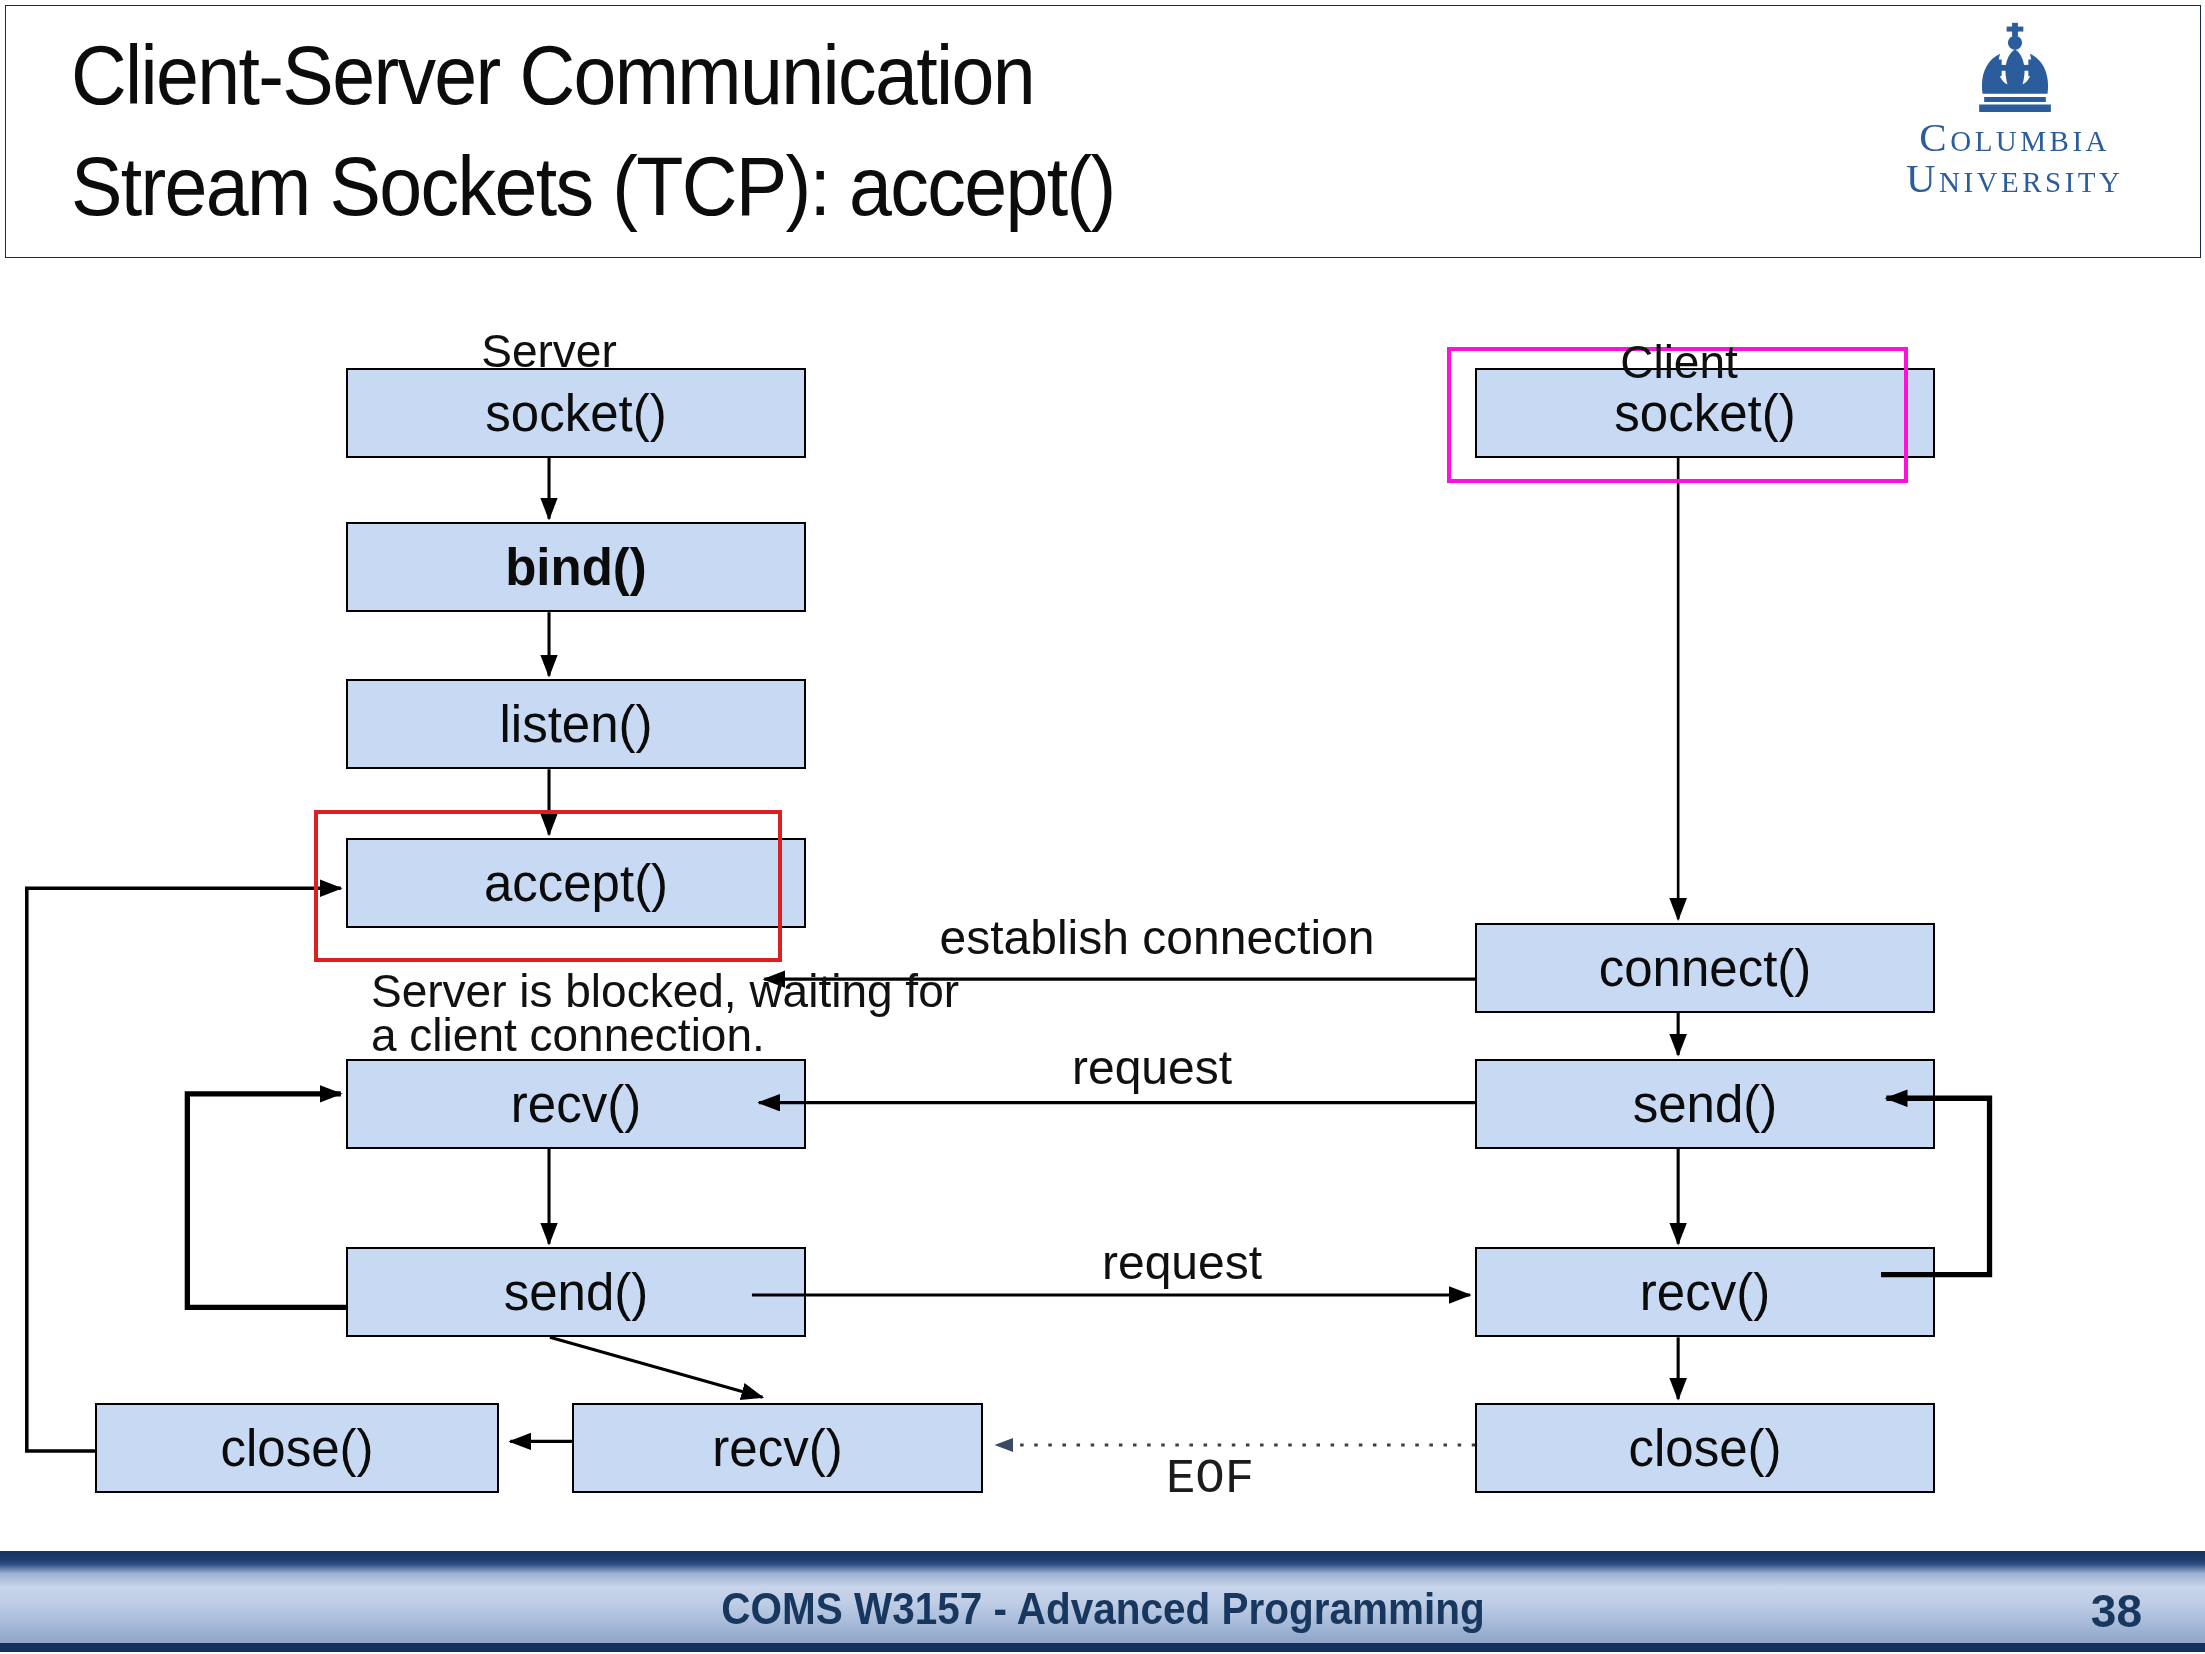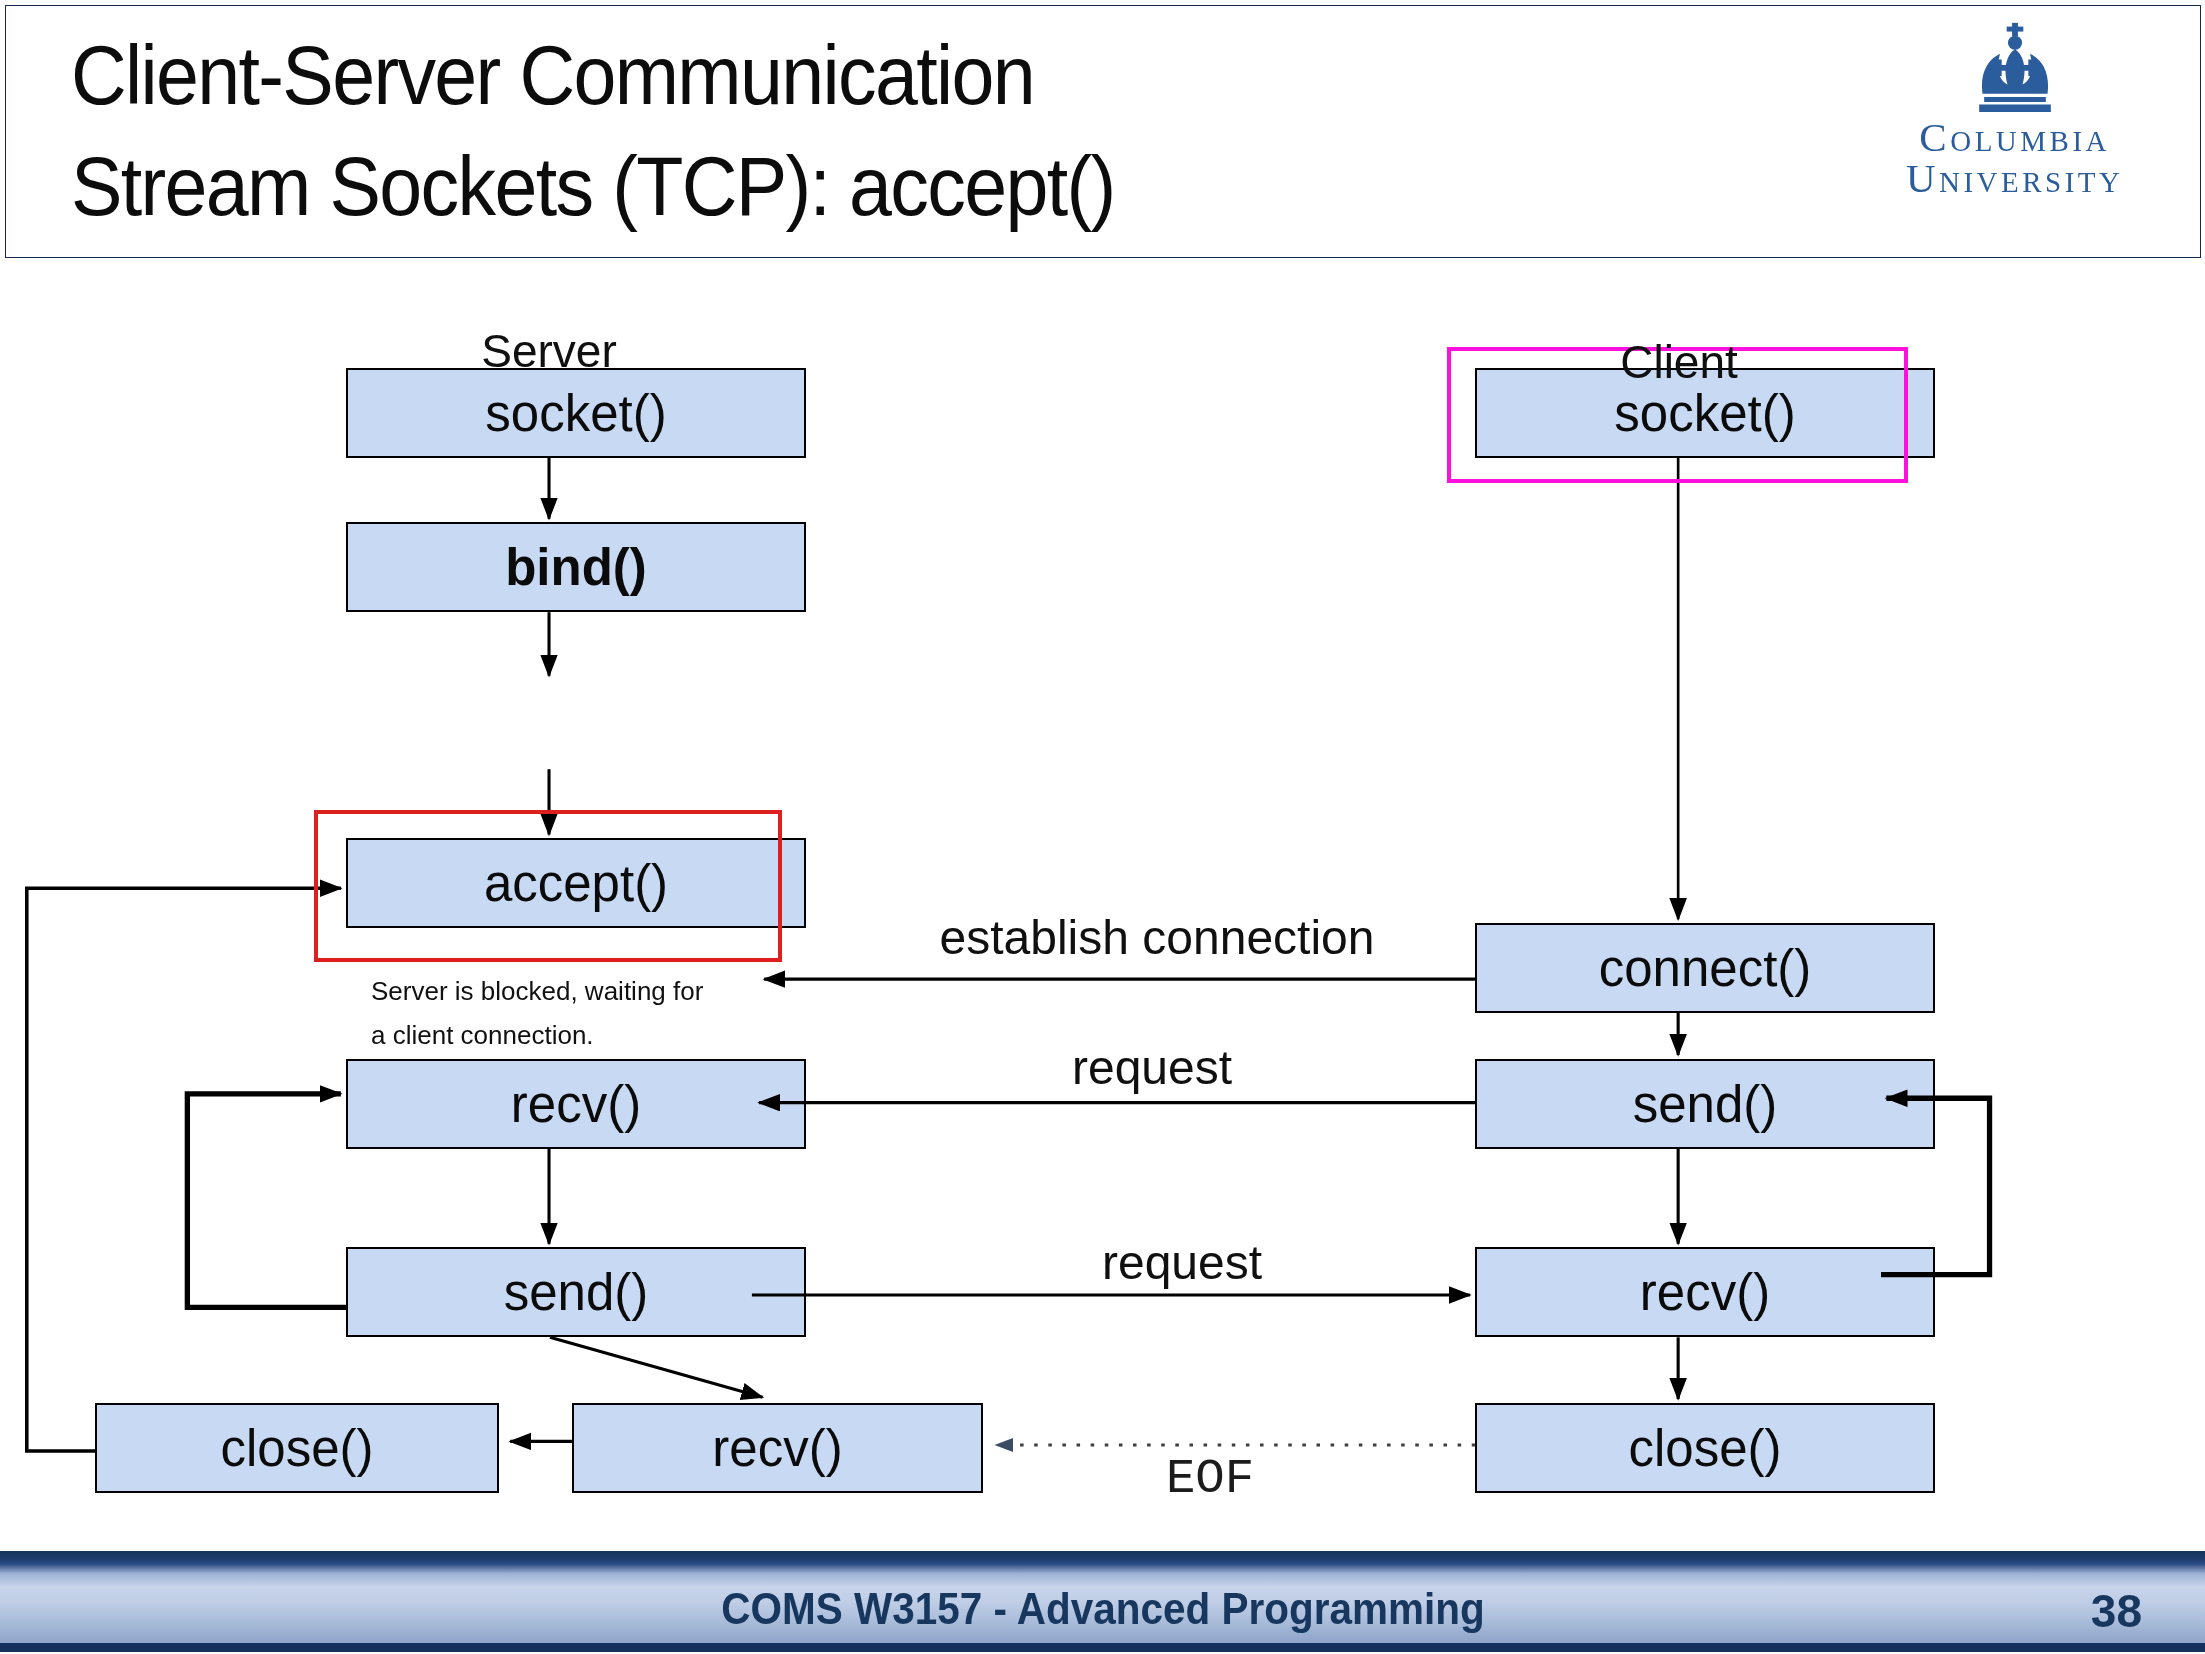--- a/index.html
+++ b/index.html
@@ -58,21 +58,21 @@
   .flow-label{
     position:absolute; transform:translate(-50%,-50%);
     font-size:48px; color:#101010; white-space:nowrap;
   }
   .eof-label{
     position:absolute; transform:translate(-50%,-50%);
     font-family:"Liberation Mono", monospace; font-size:49px; color:#1c1c1c;
   }
   .note{
     position:absolute; left:371px; top:969px;
-    font-size:26px; line-height:44px; color:#111;
+    font-size:46px; line-height:44px; color:#111;
   }
   .hl{position:absolute; box-sizing:border-box; background:transparent;}
   .hl-red{border:4.4px solid var(--accent-red,#de1f1f);}
   .hl-magenta{border:4.4px solid var(--accent-magenta,#ff10dd);}
   .connectors{position:absolute; left:0; top:0; z-index:5; pointer-events:none;}
   .layer-nodes{z-index:2;} .layer-hl{z-index:6;} .layer-text{z-index:7;}
 </style>
 </head>
 <body>
 
@@ -101,20 +101,21 @@
       <div class="logo-text">Columbia</div>
       <div class="logo-text">University</div>
     </div>
   </div>
 
   <div class="col-label layer-text" style="left:549px; top:351px;">Server</div>
   <div class="col-label layer-text" style="left:1679px; top:362px;">Client</div>
 
   <div class="node layer-nodes" style="left:346px; top:368px;">socket()</div>
   <div class="node layer-nodes" style="left:346px; top:522px;font-weight:bold;">bind()</div>
+  <div class="node layer-nodes" style="left:346px; top:679px;">listen()</div>
   <div class="node layer-nodes" style="left:346px; top:838px;">accept()</div>
   <div class="node layer-nodes" style="left:346px; top:1059px;">recv()</div>
   <div class="node layer-nodes" style="left:346px; top:1247px;">send()</div>
   <div class="node layer-nodes" style="left:95px; top:1403px; width:404px;">close()</div>
   <div class="node layer-nodes" style="left:572px; top:1403px; width:411px;">recv()</div>
 
   <div class="node layer-nodes" style="left:1475px; top:368px;">socket()</div>
   <div class="node layer-nodes" style="left:1475px; top:923px;">connect()</div>
   <div class="node layer-nodes" style="left:1475px; top:1059px;">send()</div>
   <div class="node layer-nodes" style="left:1475px; top:1247px;">recv()</div>

